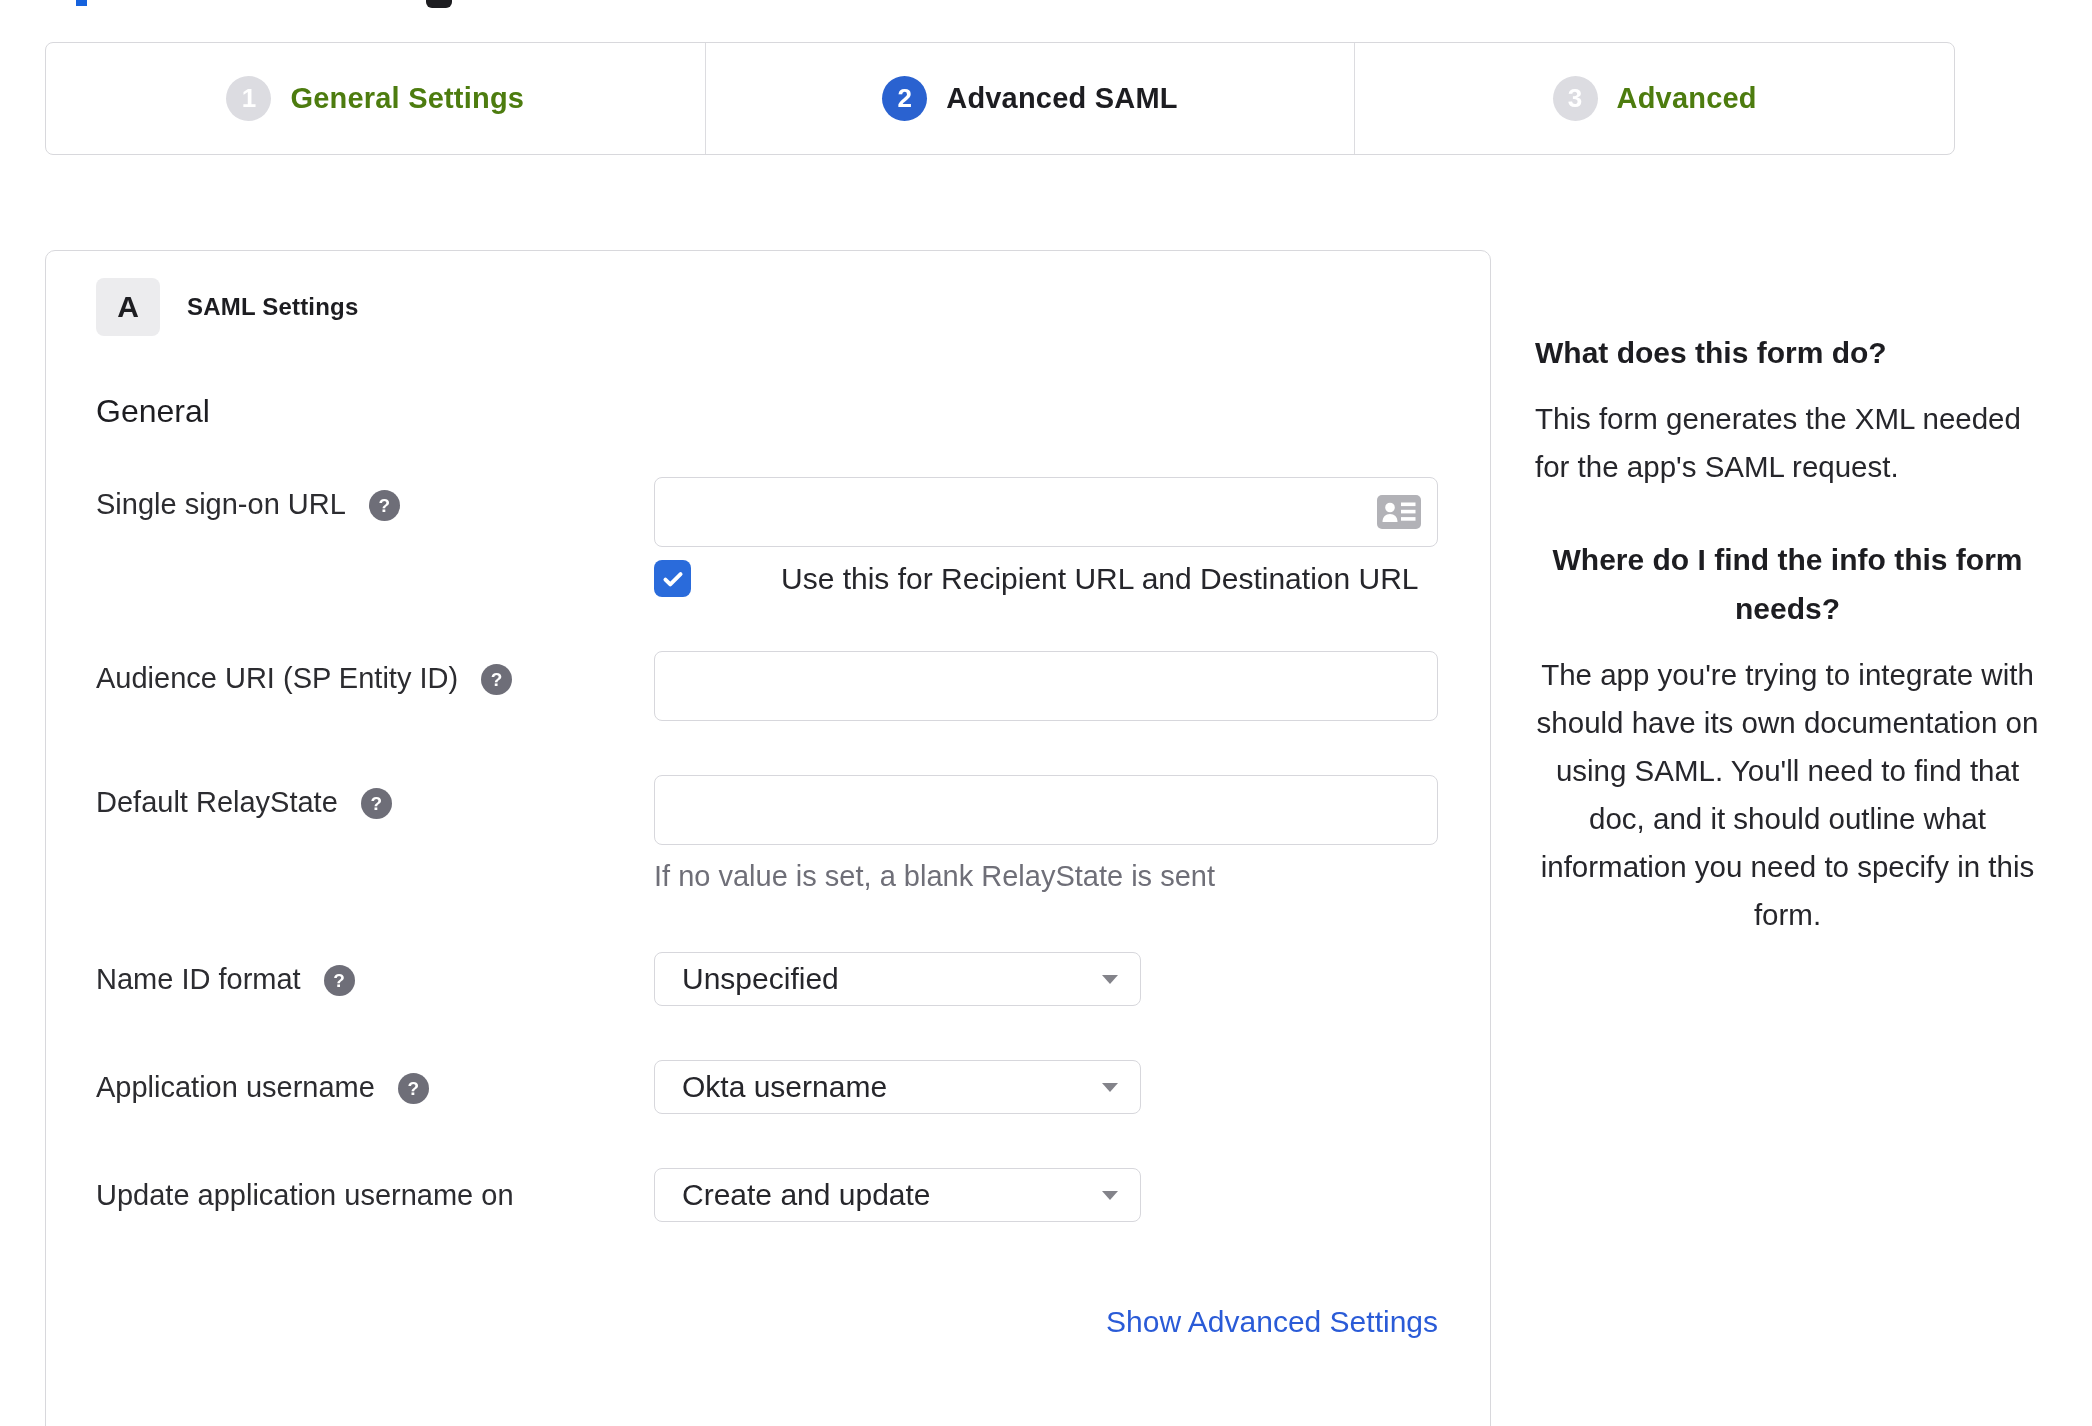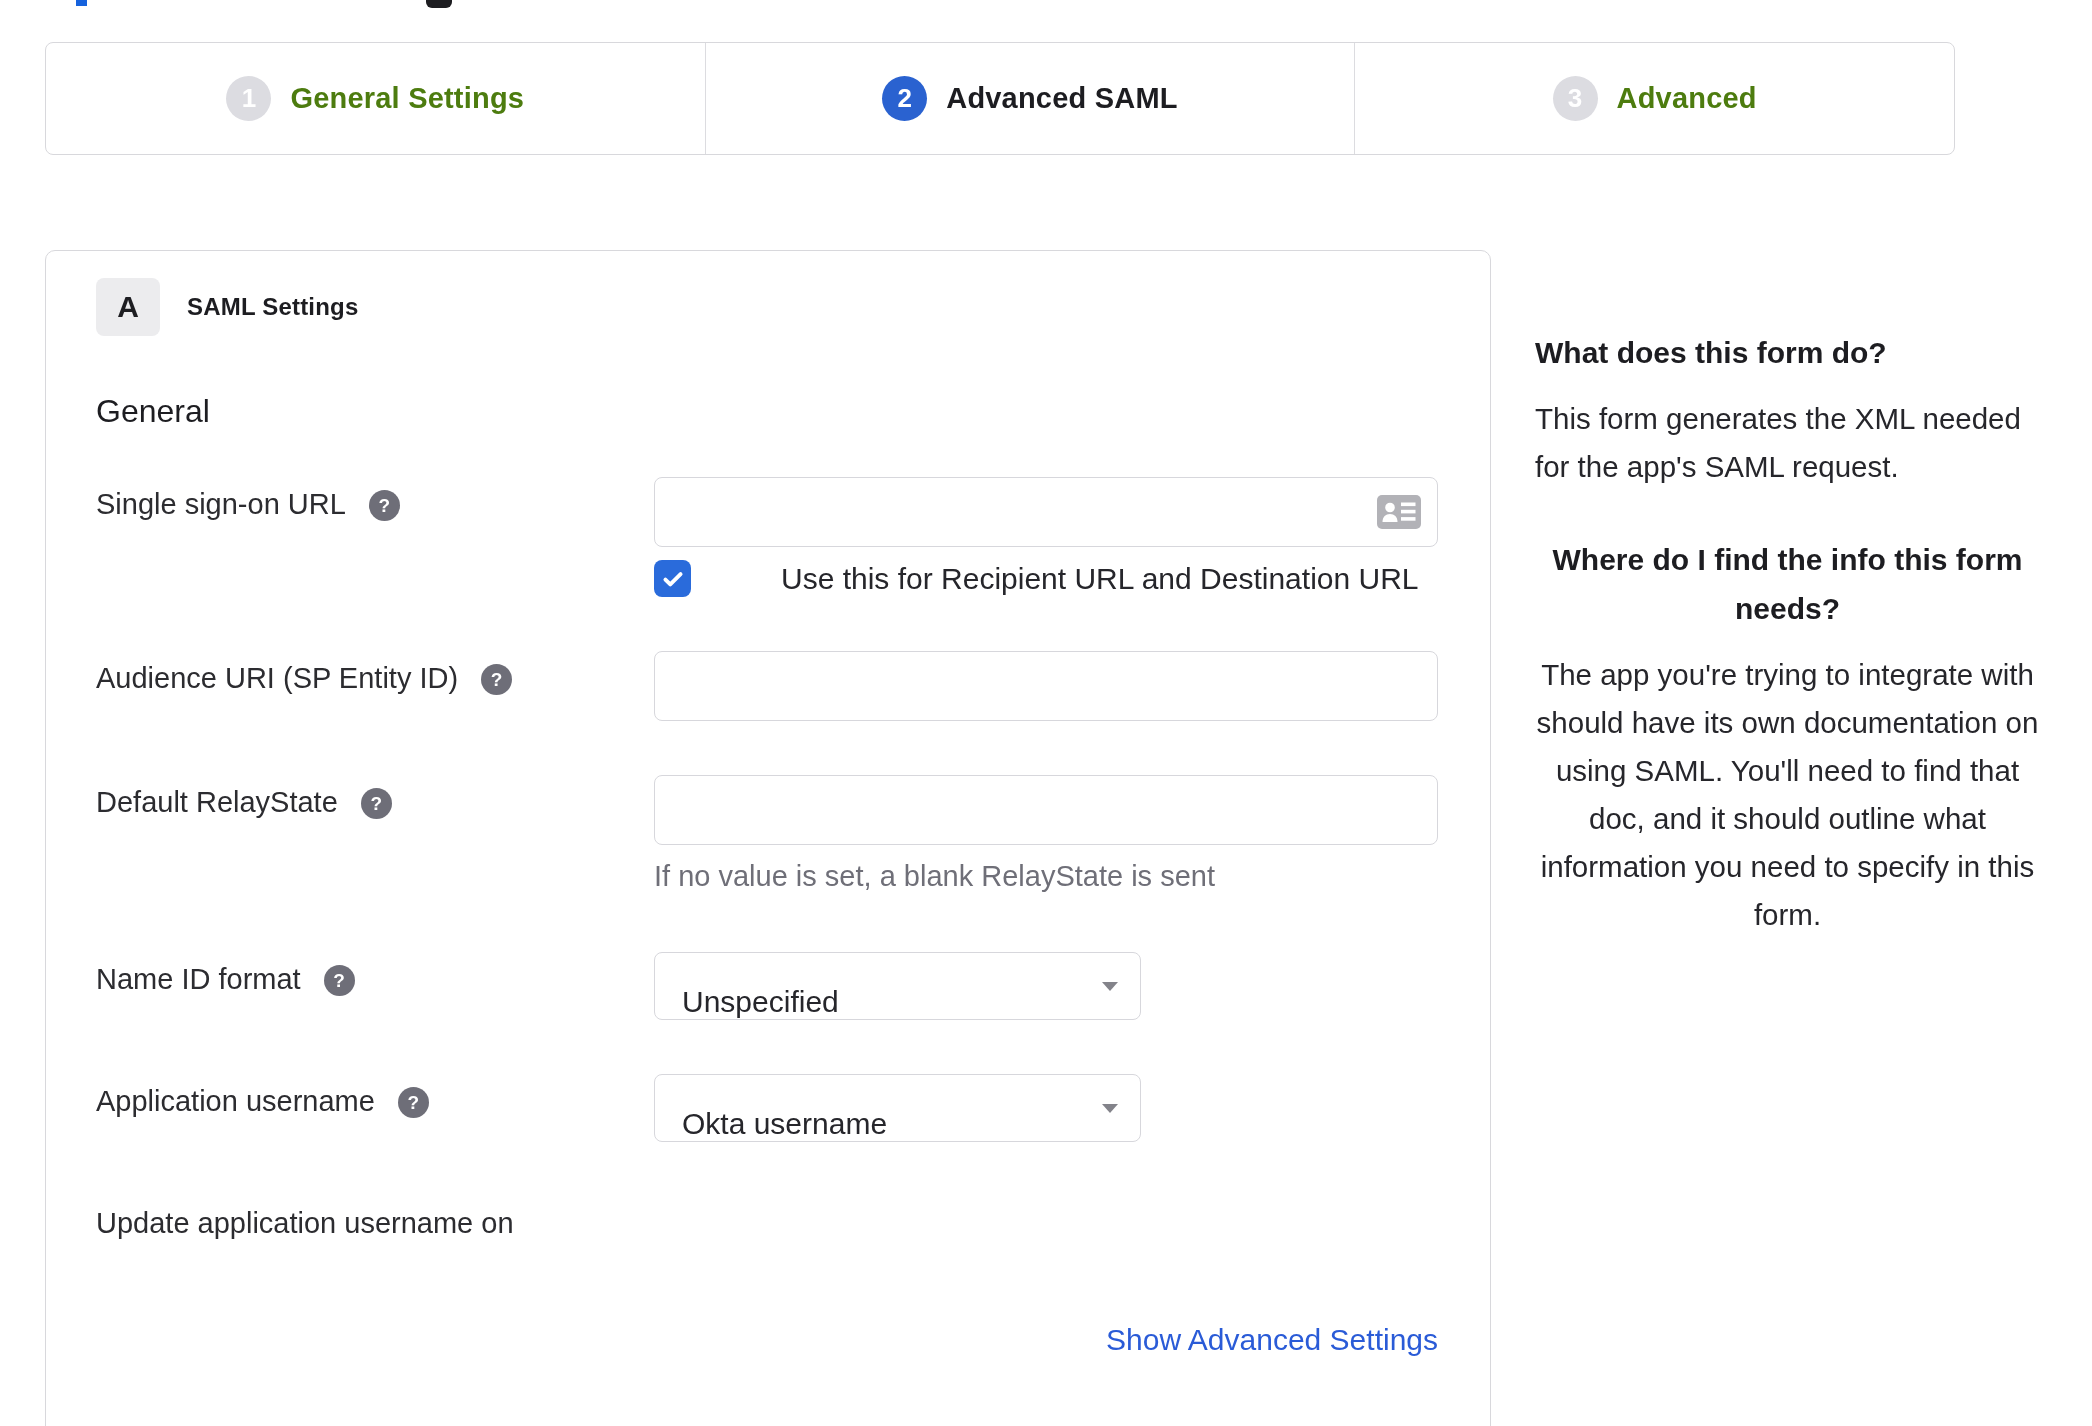--- a/index.html
+++ b/index.html
@@ -96,24 +96,24 @@
     display:flex; align-items:center; justify-content:center;
     margin-right:42px; flex:0 0 auto;
   }
   .checkbox svg { display:block; }
   .checkbox-label { font-size:30px; color:#26262b; }
 
   .hint { margin-top:15px; font-size:29px; color:#6f6f78; }
 
   .select {
     position:relative;
-    width:487px; height:68px;
+    width:487px; height:54px;
     border:1px solid #d7d7dc; border-radius:8px;
     background:#fff;
-    display:flex; align-items:flex-end;
+    display:flex; align-items:center;
     padding:0 56px 0 27px;
     font-size:30px; color:#26262b;
     cursor:pointer;
   }
   .caret {
     position:absolute; right:22px; top:50%; margin-top:-4px;
     width:0; height:0;
     border-left:8px solid transparent;
     border-right:8px solid transparent;
     border-top:9px solid #83838a;
@@ -232,20 +232,26 @@
         <span>Okta username</span>
         <span class="caret"></span>
       </div>
     </div>
   </div>
 
   <div class="form-row row-gap">
     <div class="row-label">
       <span>Update application username on</span>
     </div>
+    <div class="field-col">
+      <div class="select">
+        <span>Create and update</span>
+        <span class="caret"></span>
+      </div>
+    </div>
   </div>
 
   <div class="advanced-row">
     <a href="#" class="advanced-link">Show Advanced Settings</a>
   </div>
 </div>
 
 <div class="help-sidebar">
   <div class="help-section">
     <div class="help-heading">What does this form do?</div>

